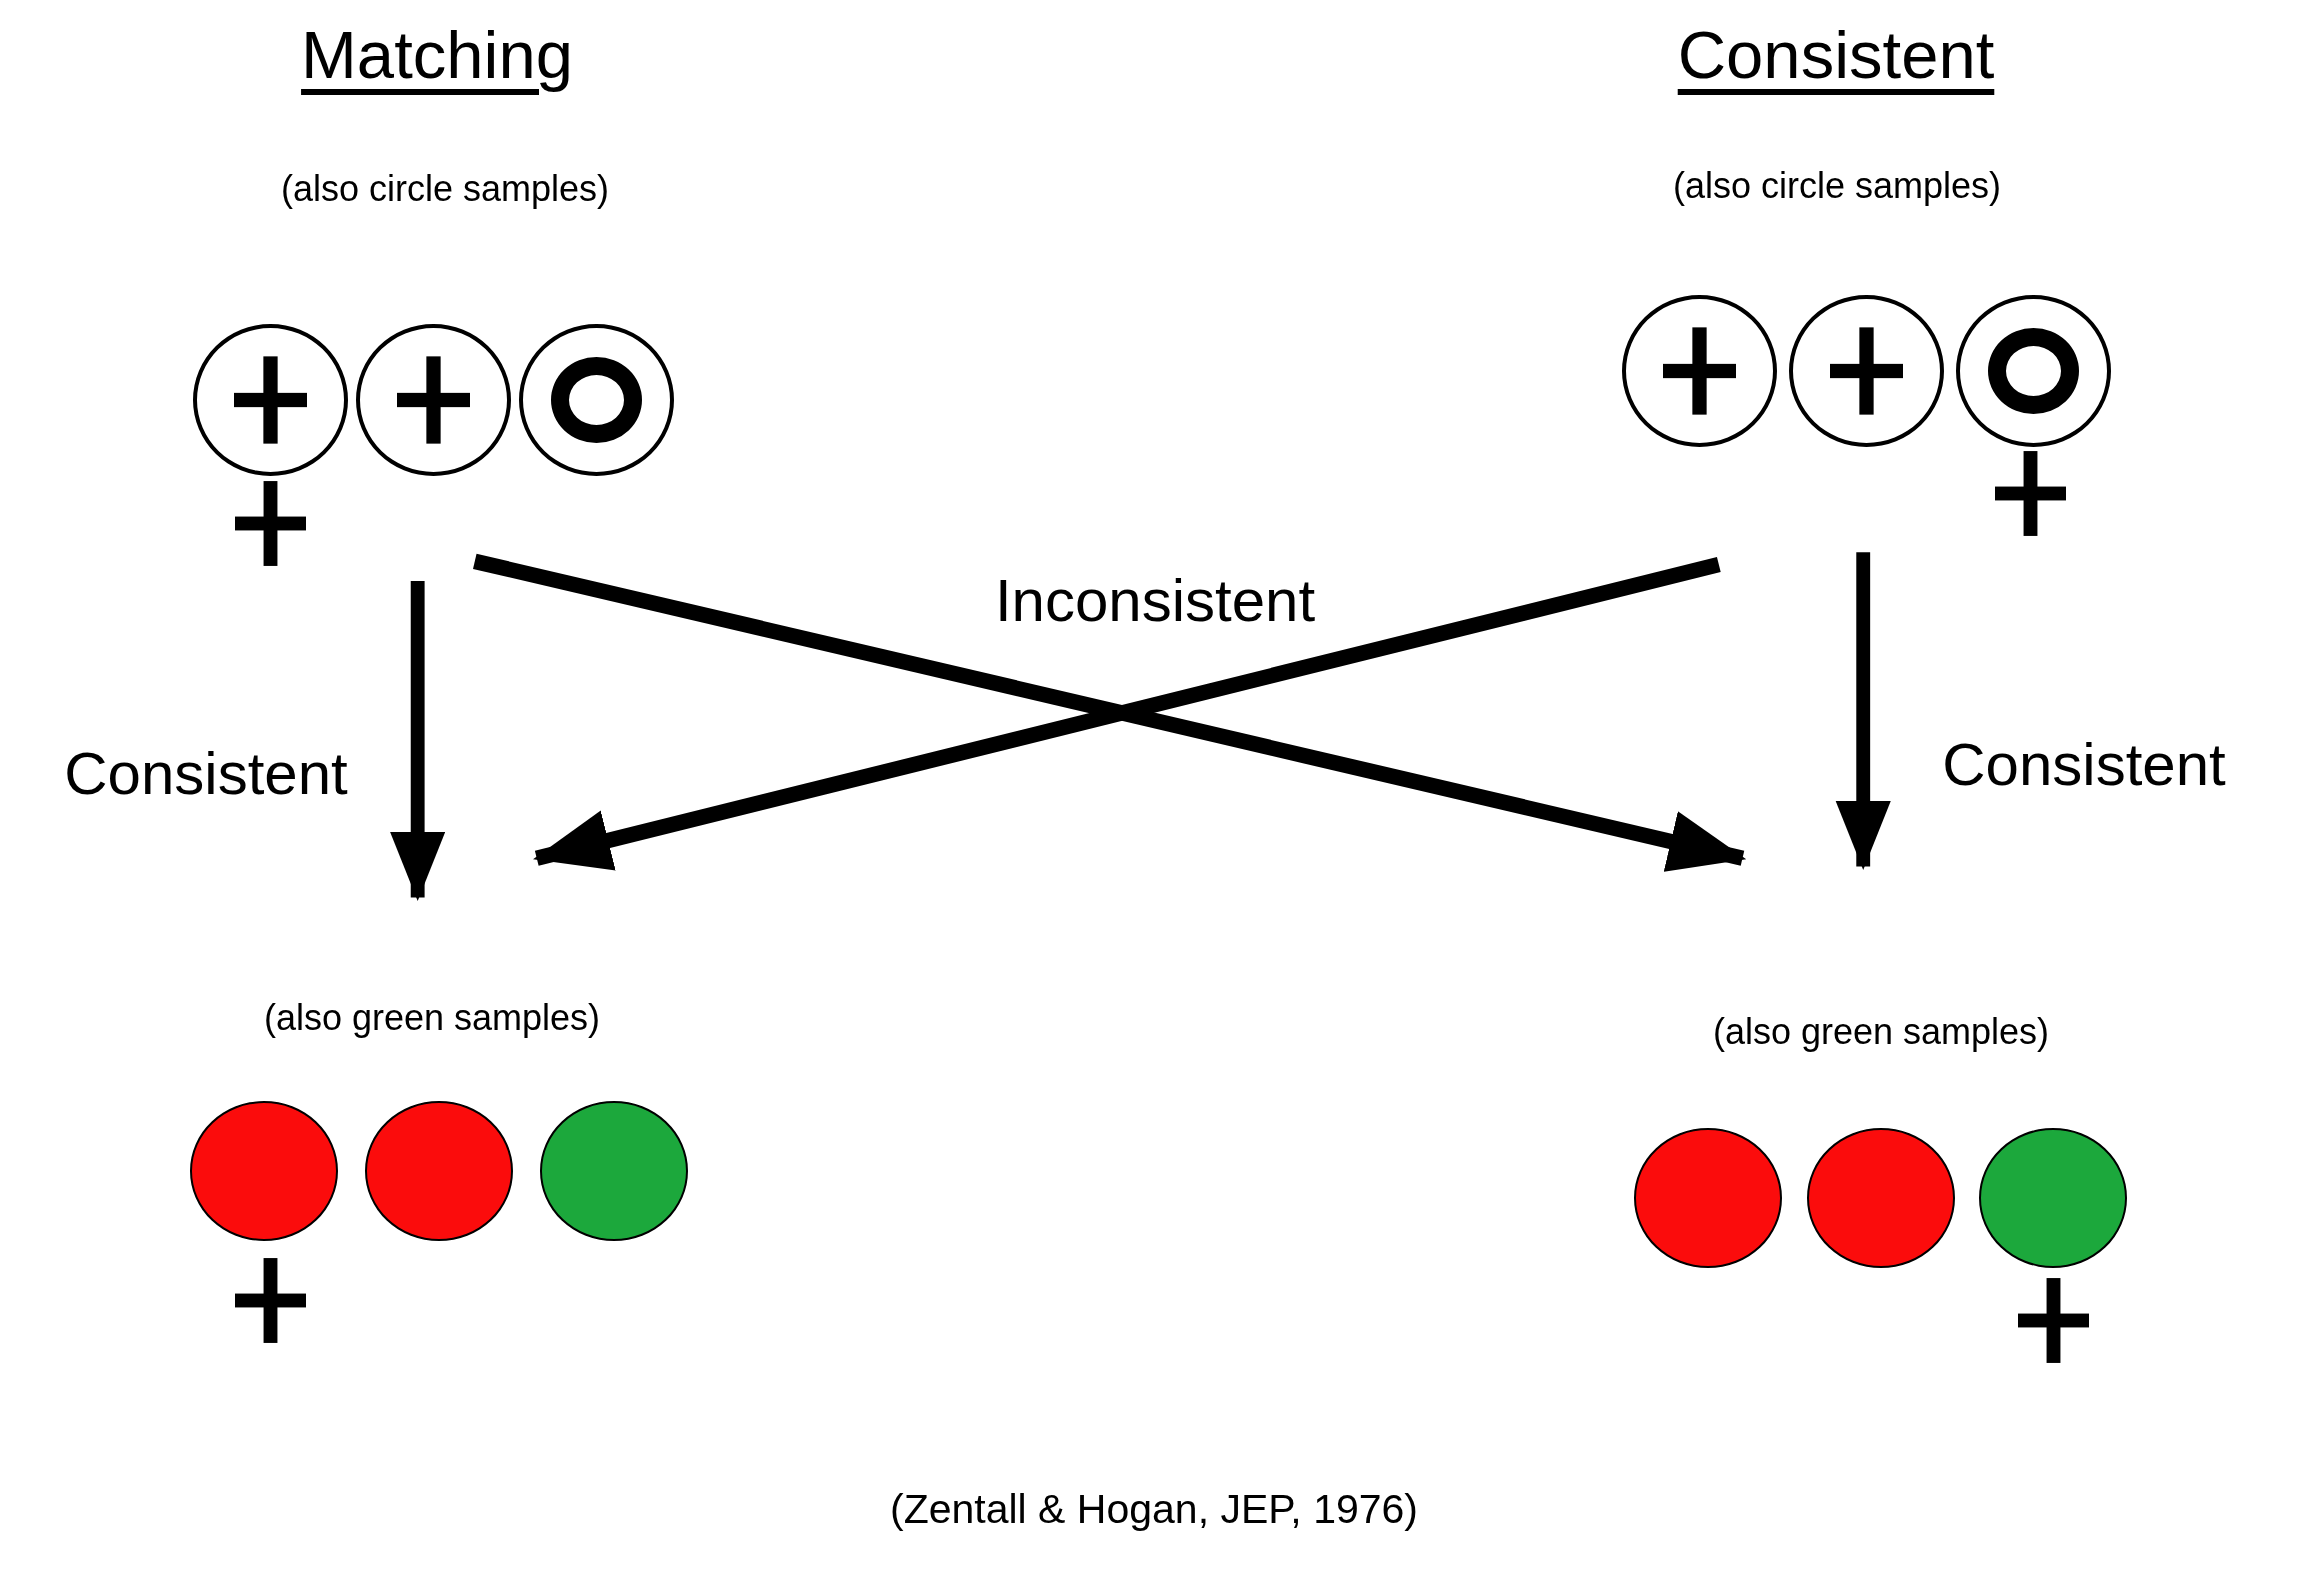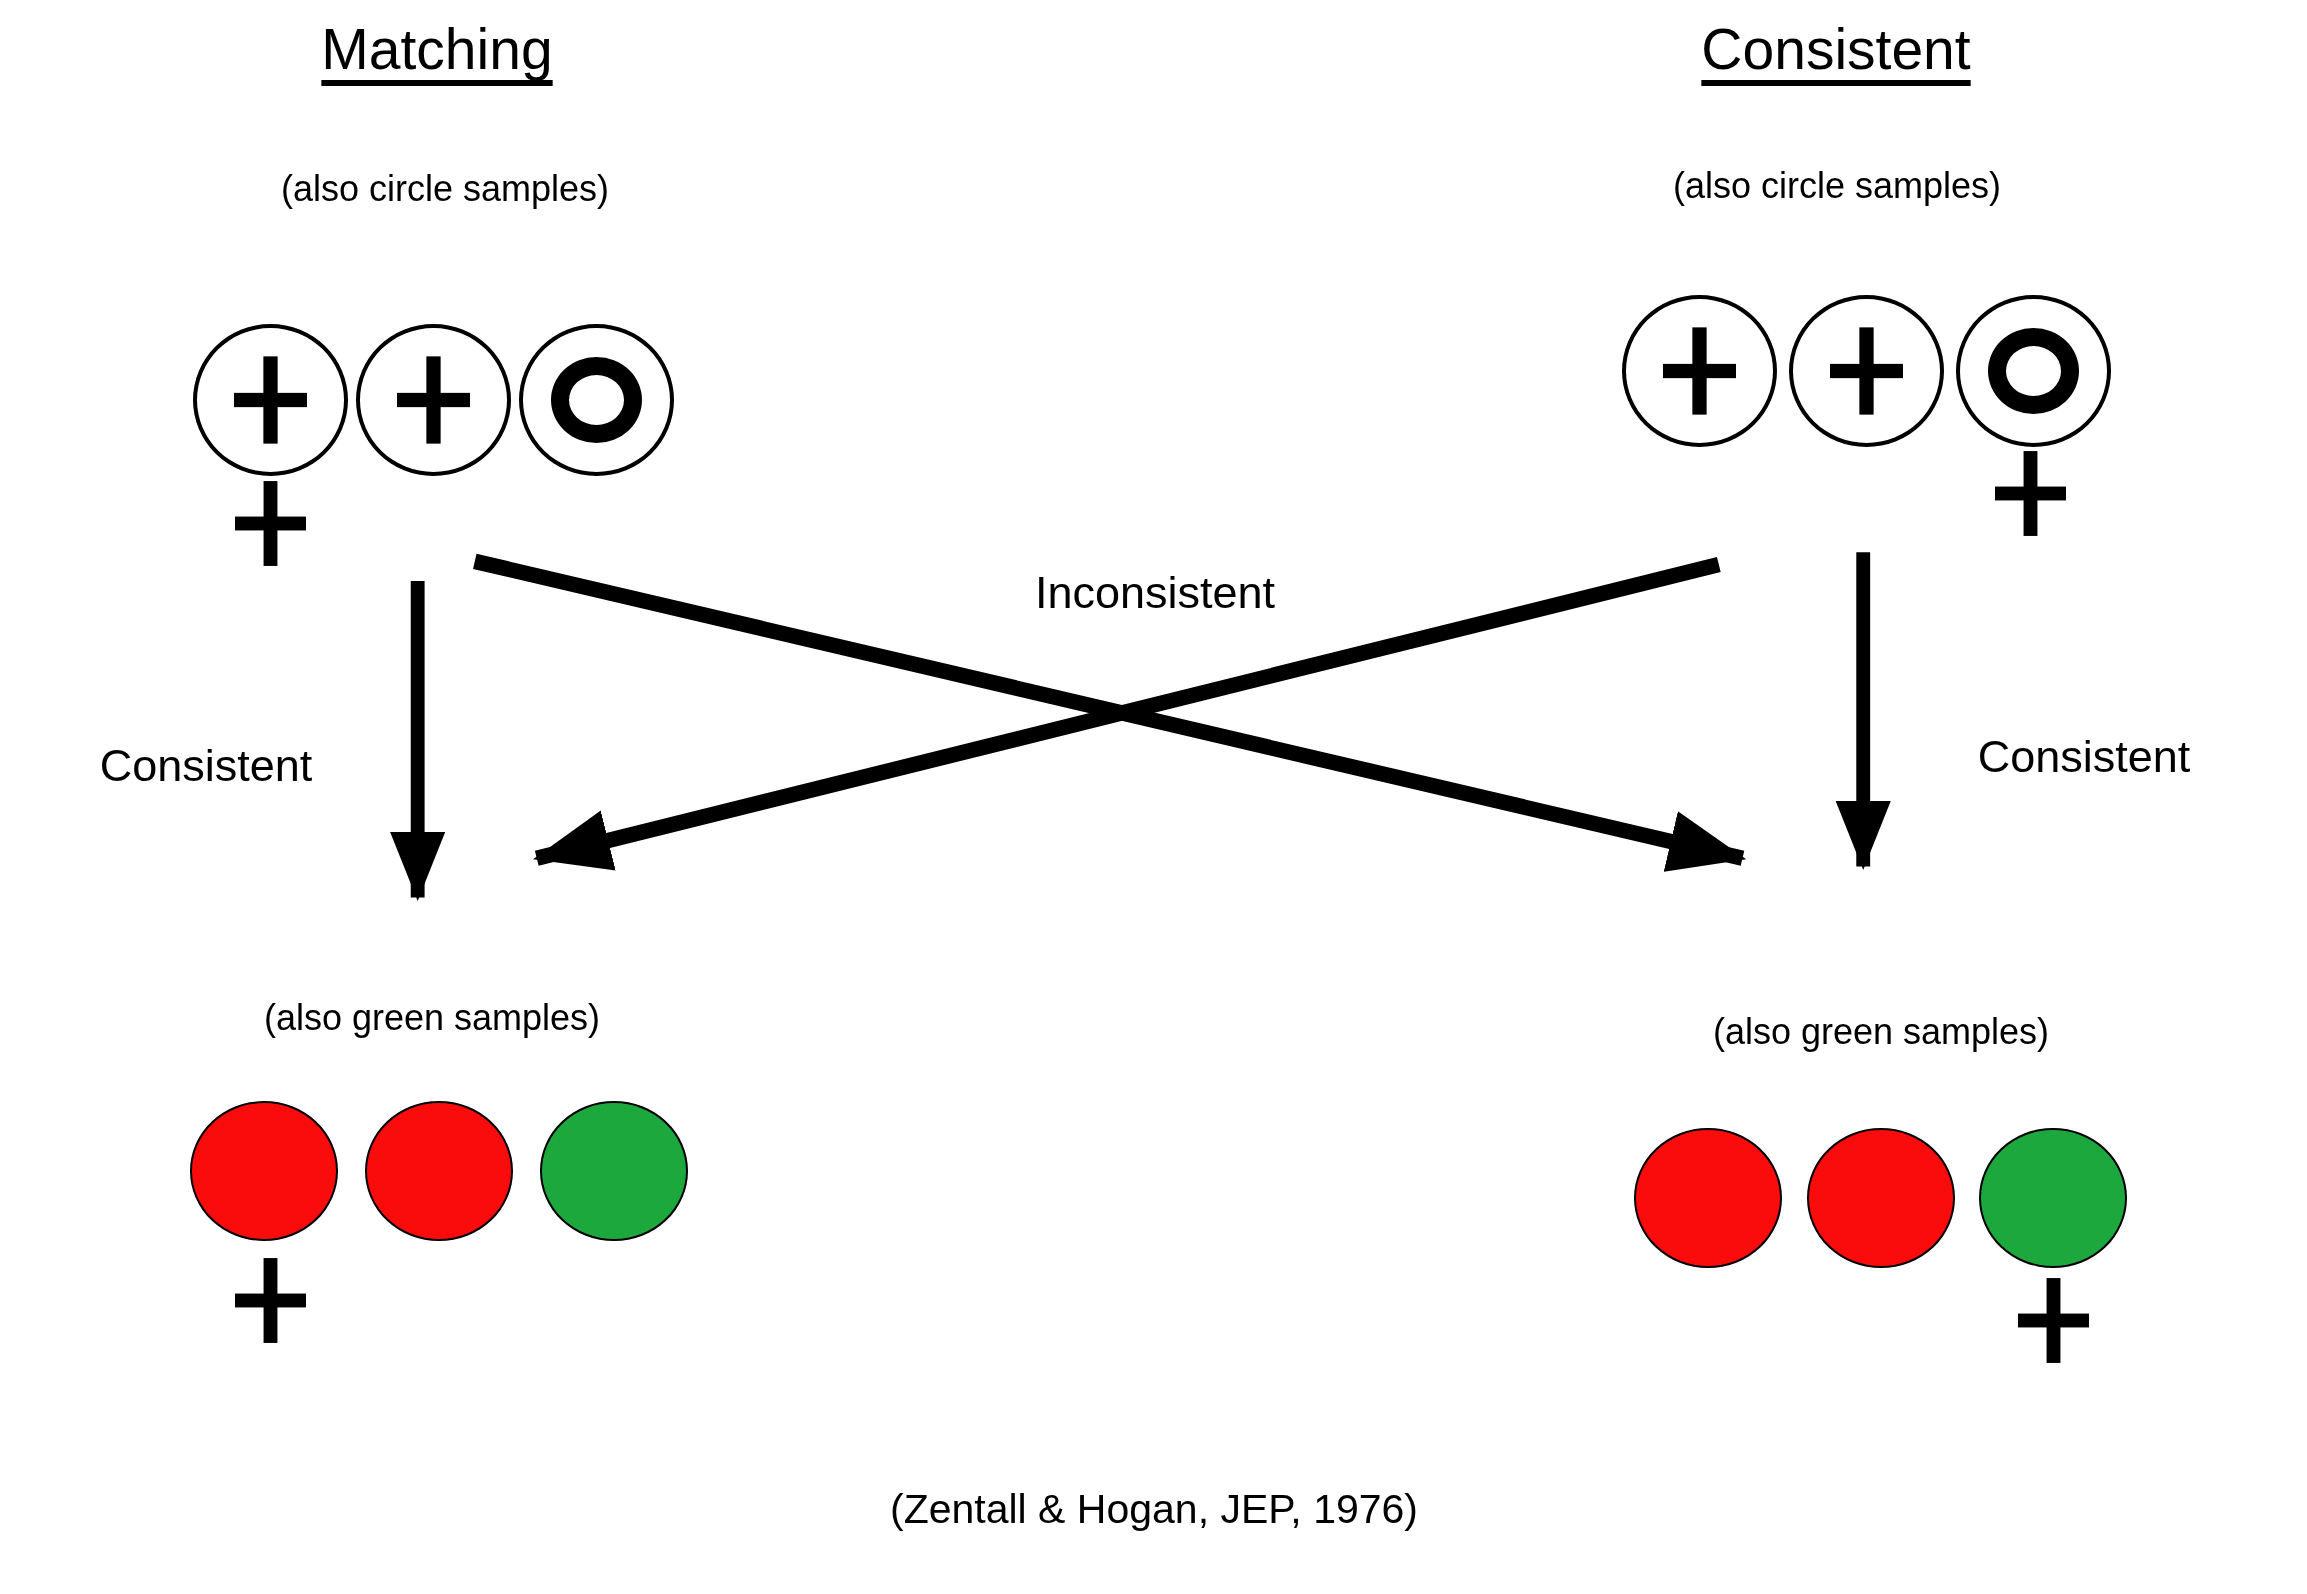--- a/index.html
+++ b/index.html
@@ -13,27 +13,27 @@
     color: #000;
     overflow: hidden;
   }
   .ctext {
     position: absolute;
     transform: translateX(-50%);
     white-space: nowrap;
     line-height: 1.05;
   }
   .title {
-    font-size: 57px;
+    font-size: 67px;
     text-decoration: underline;
     text-decoration-thickness: 5.7px;
     text-underline-offset: 11.4px;
   }
   .sub   { font-size: 36px; }
-  .lbl   { font-size: 45px; }
+  .lbl   { font-size: 60px; }
   .cite  { font-size: 41px; }
 
   .srow { position: absolute; display: flex; }
   #row-tl { left: 193px;  top: 324px;  gap: 8.2px; }
   #row-tr { left: 1622px; top: 295px;  gap: 12.2px; }
   #row-bl { left: 190px;  top: 1101px; gap: 27px; }
   #row-br { left: 1634px; top: 1128px; gap: 24.5px; }
 
   .stim {
     width: 155px; height: 152px;

